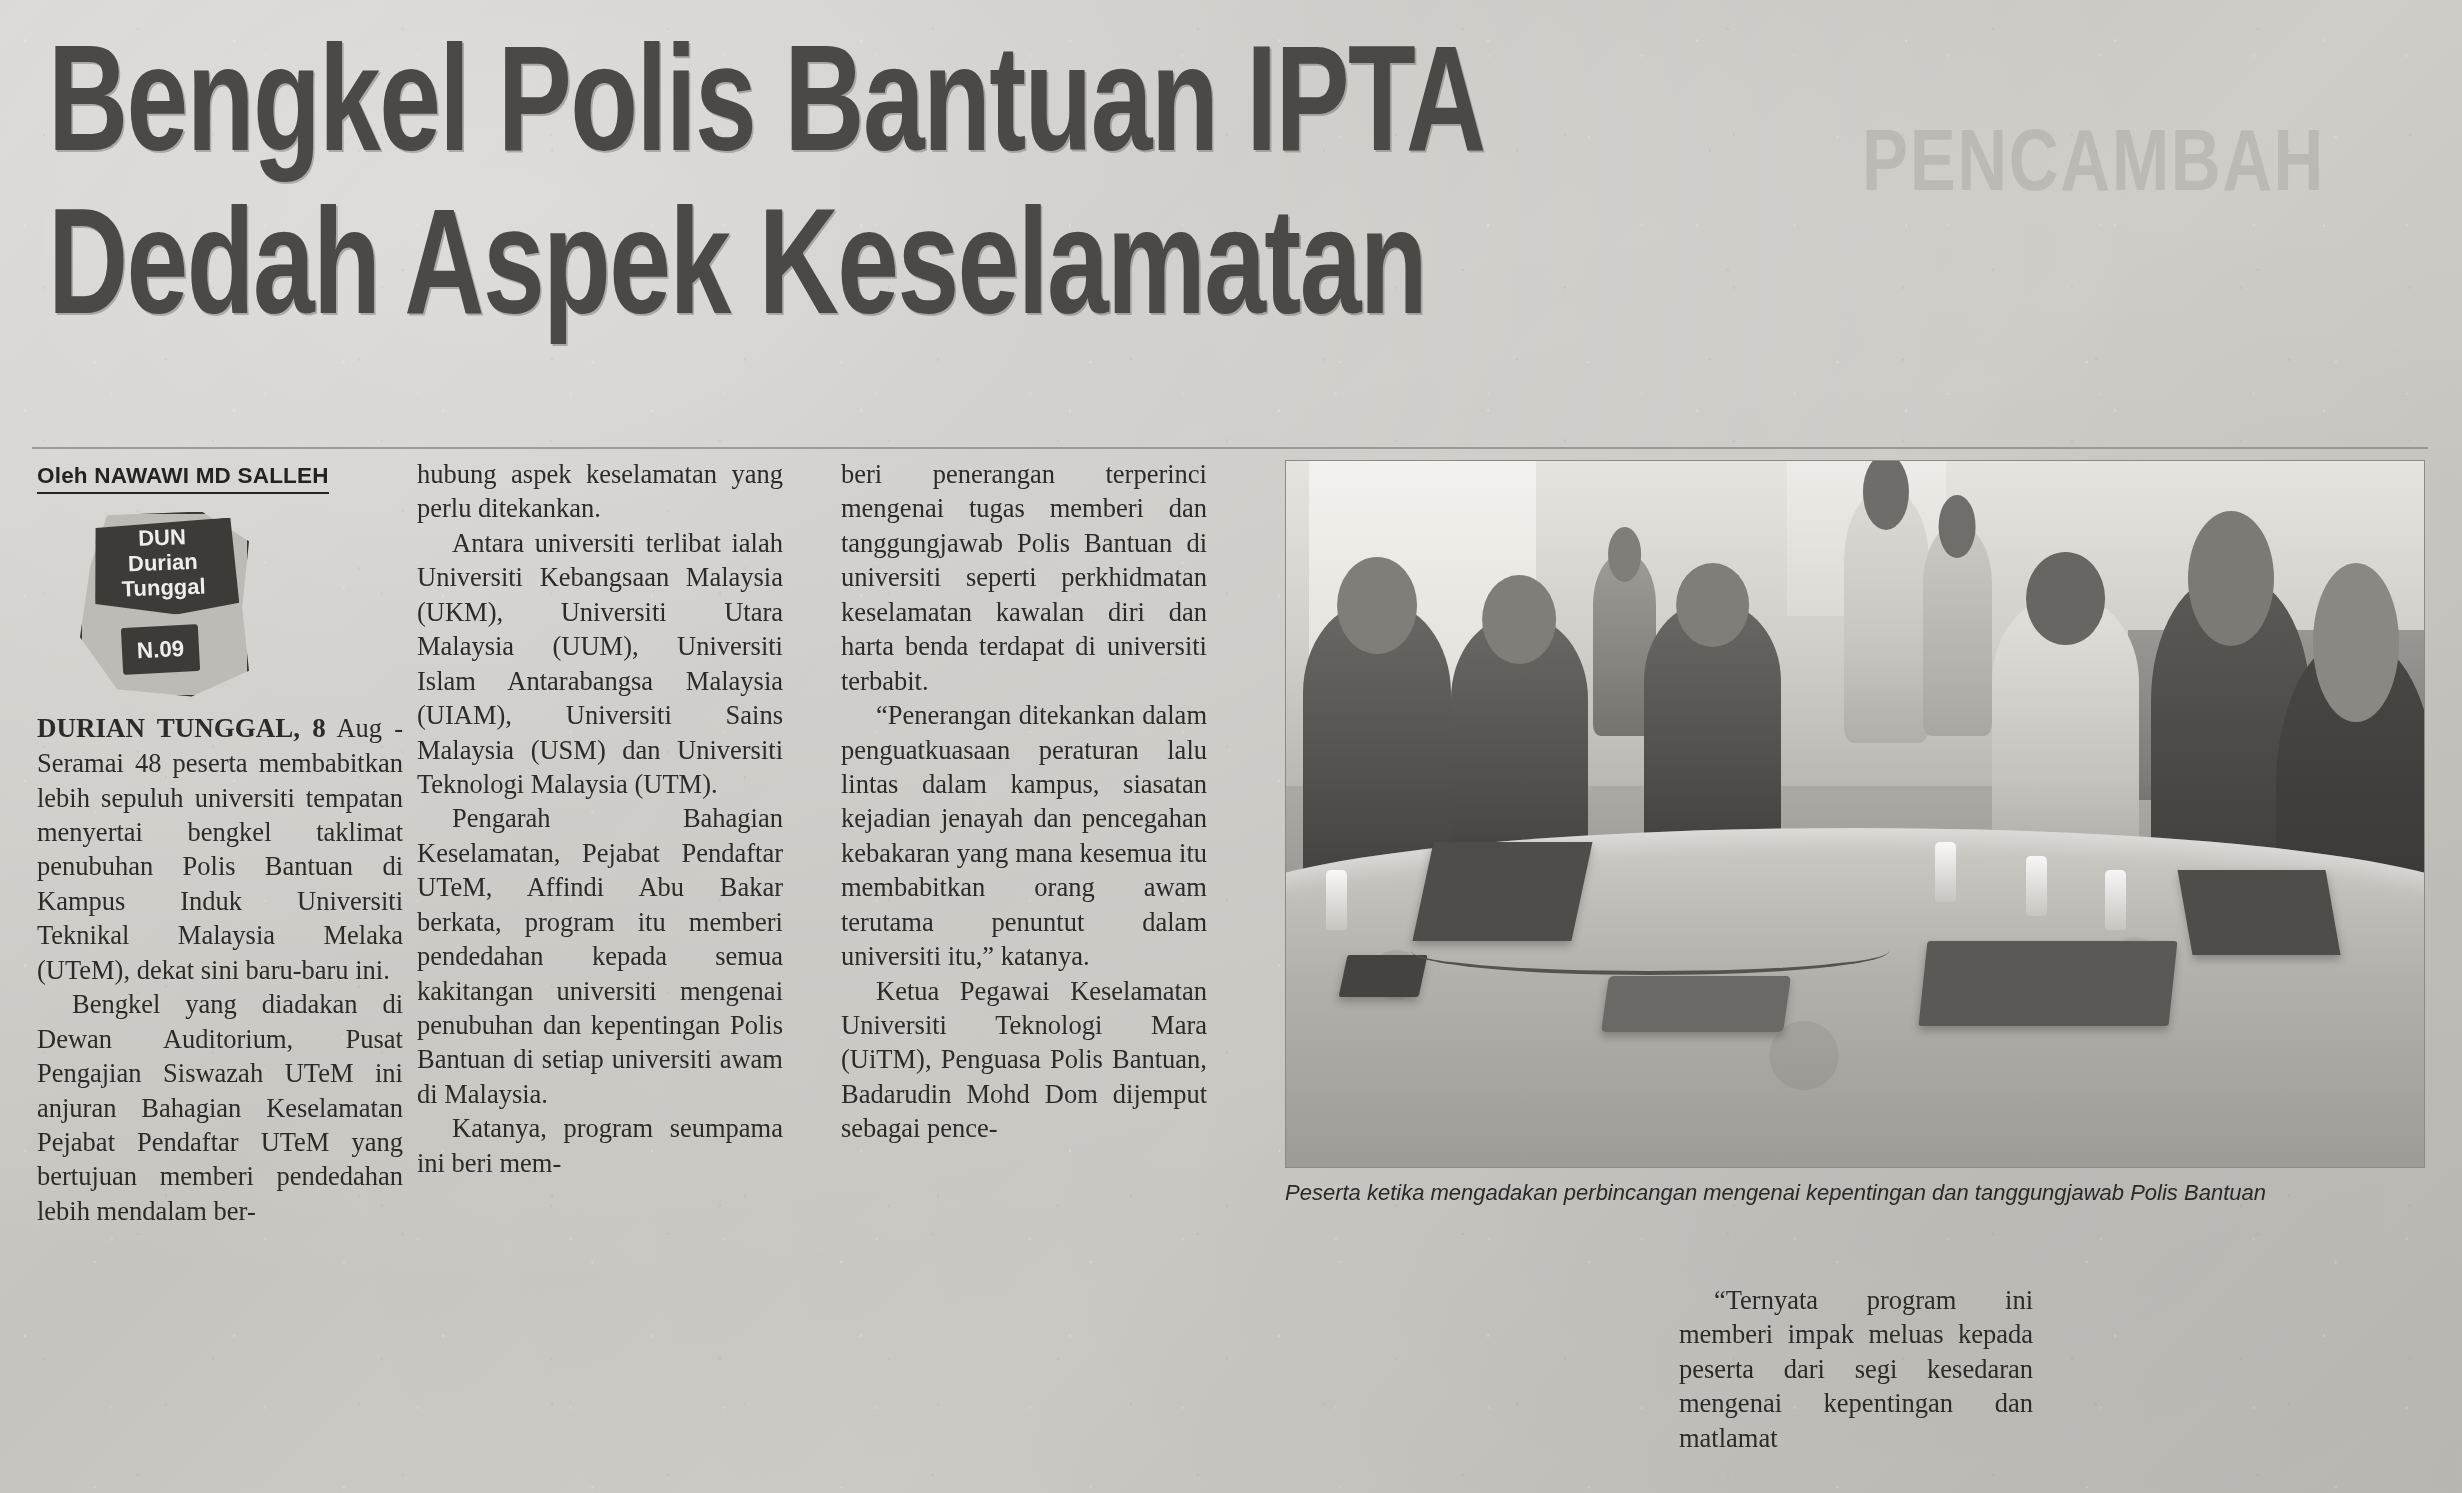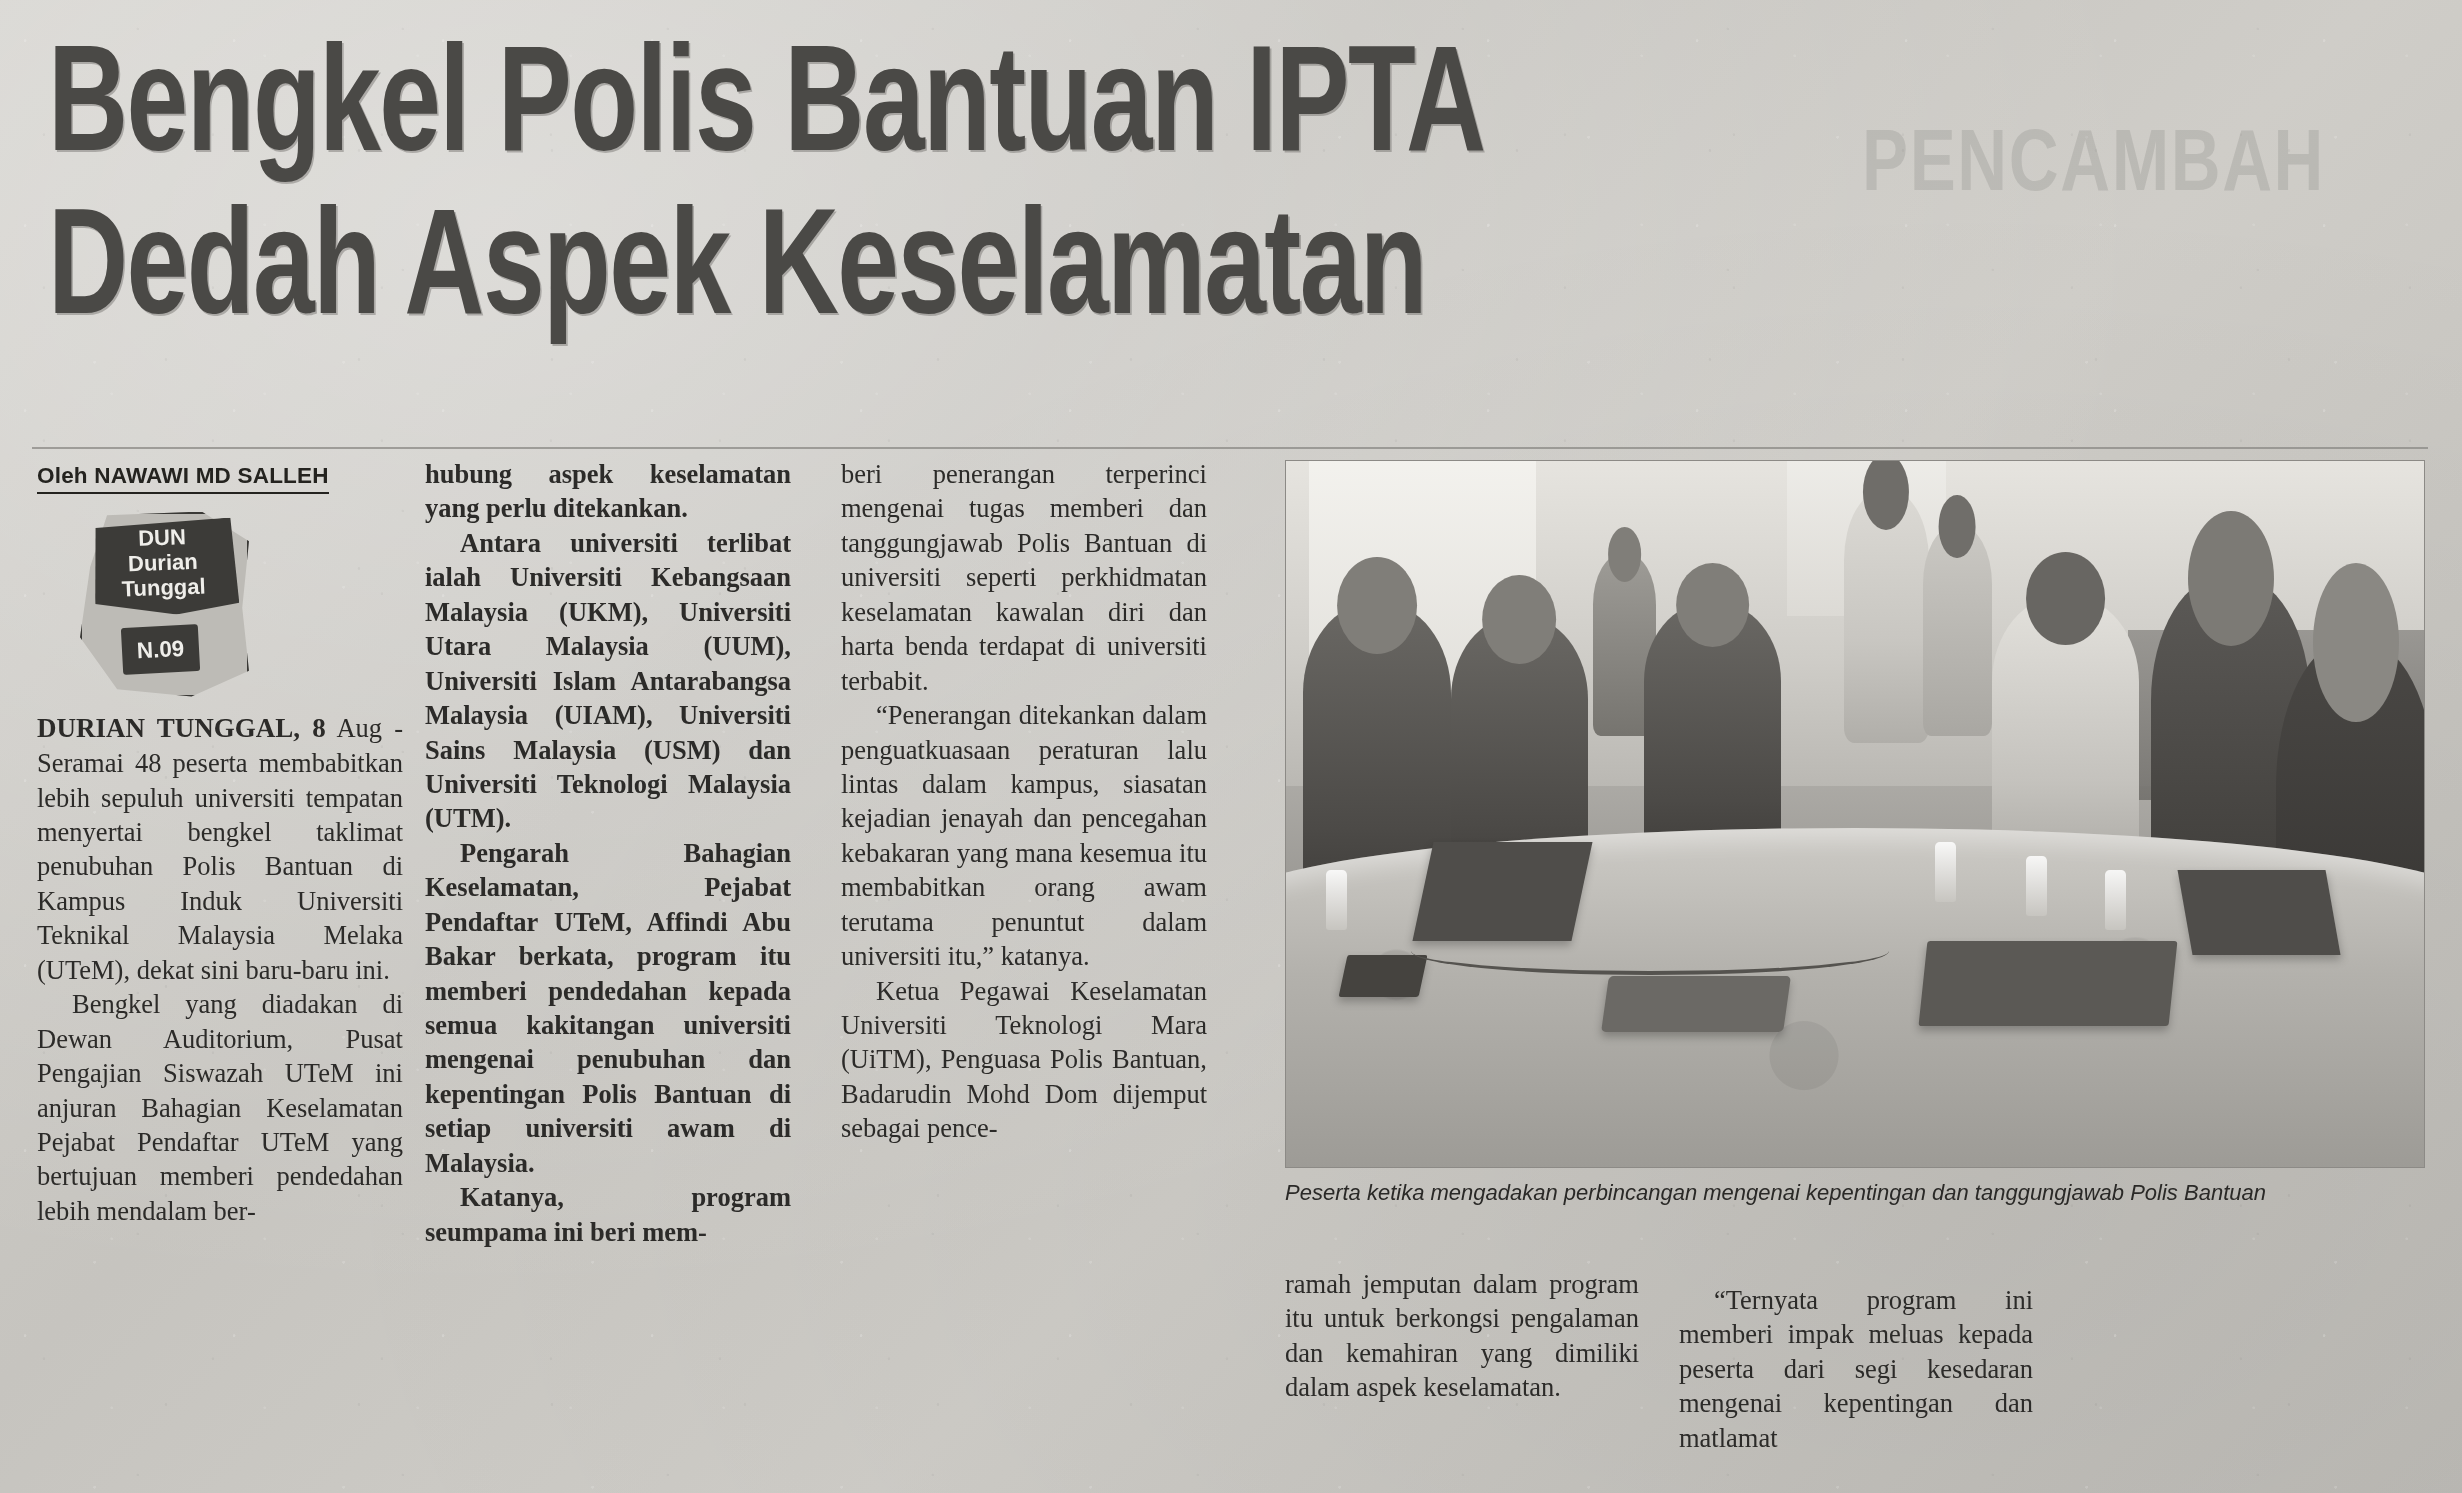--- a/index.html
+++ b/index.html
@@ -98,21 +98,21 @@
     font-size: 26.5px;
     line-height: 1.30;
     color: #2c2b29;
     text-align: justify;
     -webkit-hyphens: auto;
     hyphens: auto;
   }
   .col p { margin: 0; text-indent: 35px; }
   .col p.noind { text-indent: 0; }
   .col1 { left: 0; width: 366px; }
-  .col2 { left: 388px; font-weight: bold; }
+  .col2 { left: 380px; }
   .col3 { left: 804px; }
 
   .byline {
     font-family: "Liberation Sans", sans-serif;
     font-size: 22.5px;
     font-weight: bold;
     color: #24231f;
     border-bottom: 2.4px solid #24231f;
     display: inline-block;
     padding-bottom: 1.6px;
@@ -387,21 +387,18 @@
       <div class="bottle" style="left:57%; top:54%;"></div>
       <div class="bottle" style="left:65%; top:56%;"></div>
       <div class="bottle" style="left:72%; top:58%;"></div>
       <div class="cable" style="left:11%; top:66%; width:42%;"></div>
     </div>
   </div>
 
   <div class="caption">Peserta ketika mengadakan perbincangan mengenai kepentingan dan tanggungjawab Polis Bantuan</div>
 
   <div class="bottom-cols">
-    <div class="bcol b1">
-      <p>ramah jemputan dalam program itu untuk berkongsi pengalaman dan kemahiran yang dimiliki dalam aspek keselamatan.</p>
-    </div>
     <div class="bcol b2">
       <p class="ind">“Ternyata program ini memberi impak meluas kepada peserta dari segi kesedaran mengenai kepentingan dan matlamat</p>
     </div>
   </div>
 </div>
 
 
 </body></html>

